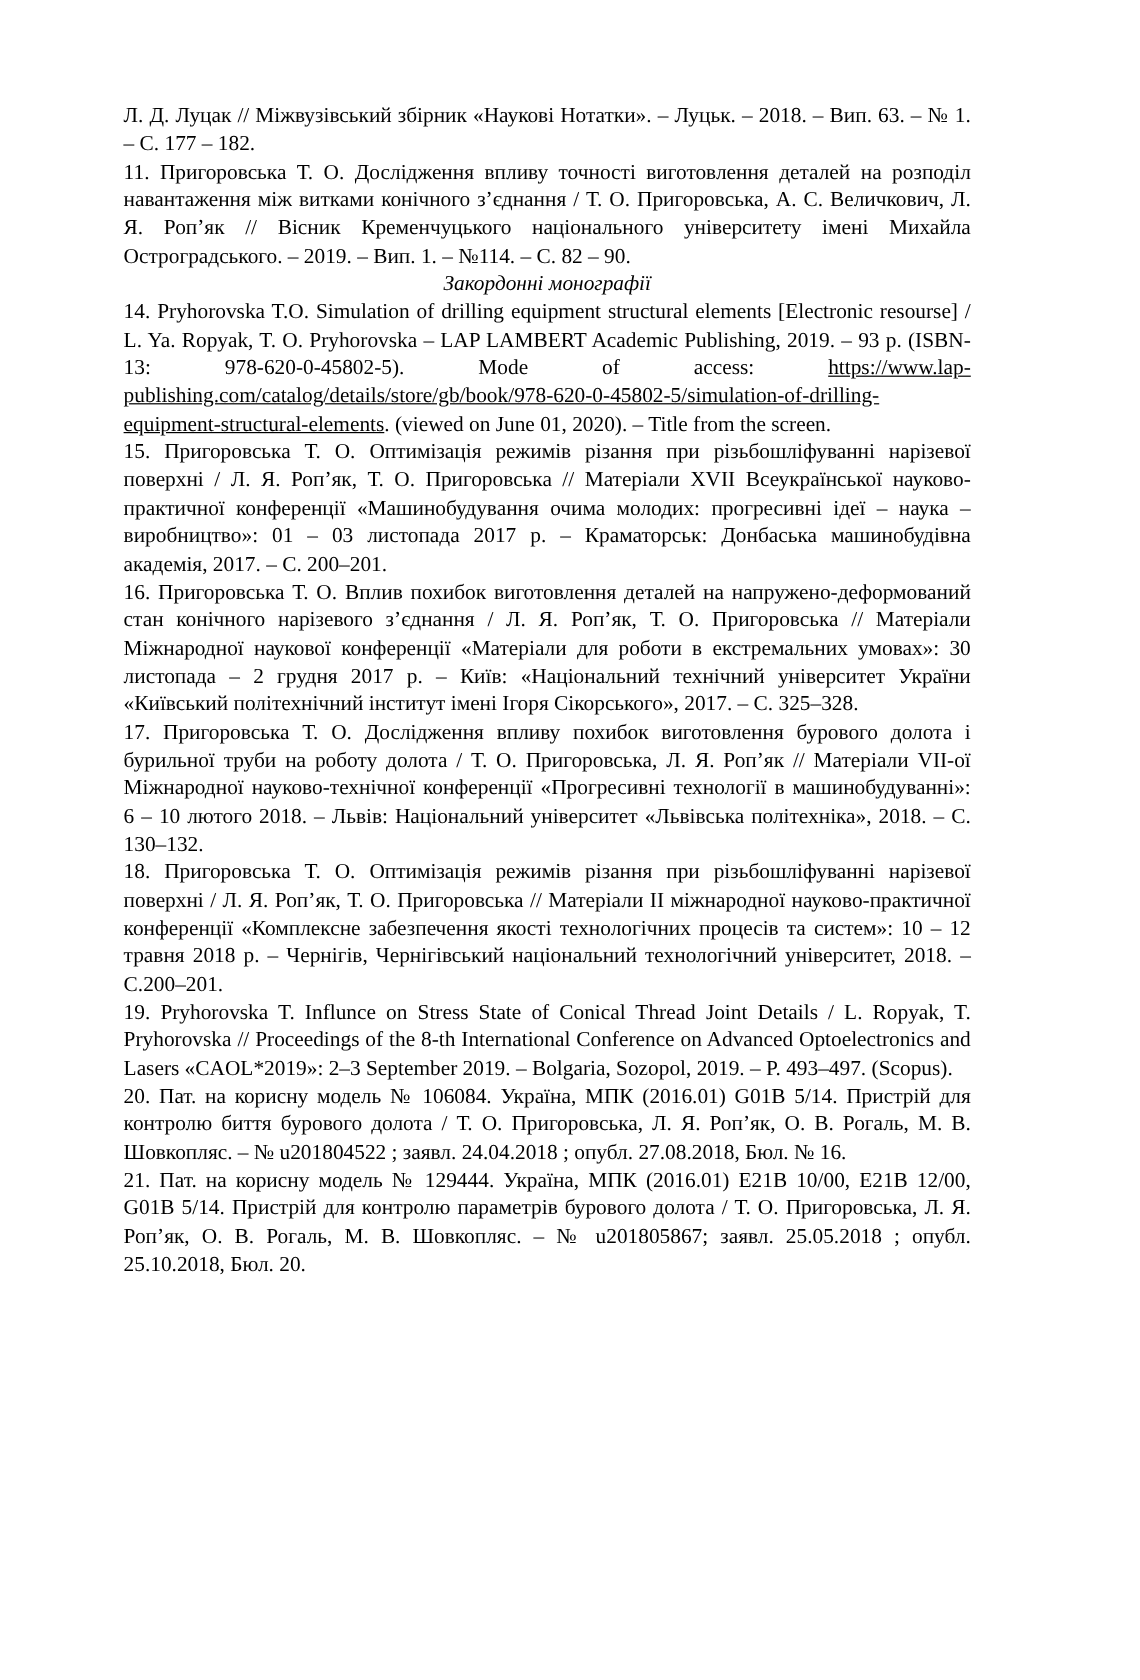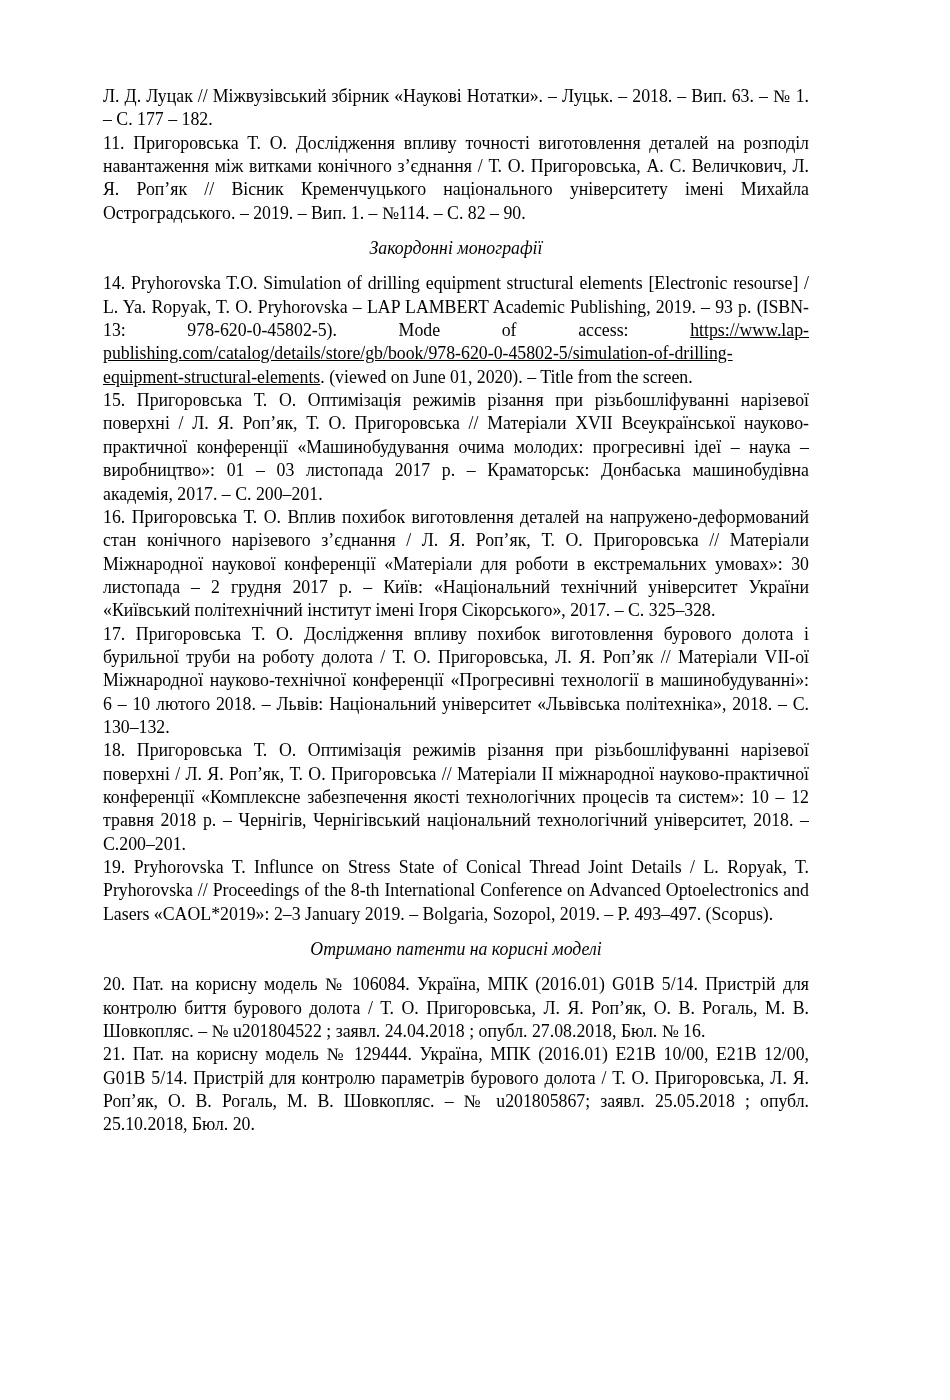--- a/index.html
+++ b/index.html
@@ -19,21 +19,21 @@
     line-height: 23.35px;
     color: #000000;
     overflow: hidden;
   }
   p.para {
     margin: 0;
     text-align: justify;
     text-justify: inter-word;
   }
   p.heading {
-    margin: 12px;
+    margin: 0;
     text-align: center;
     font-style: italic;
   }
   .link {
     text-decoration: underline;
     color: #000000;
     overflow-wrap: anywhere;
     cursor: pointer;
   }
 </style>
@@ -43,18 +43,17 @@
 <div class="page">
   <div>
       <p class="para"><span>Л. Д. Луцак // Міжвузівський збірник «Наукові Нотатки». – Луцьк. – 2018. – Вип. 63. – № 1. – С. 177 – 182.</span></p>
       <p class="para"><span>11. Пригоровська Т. О. Дослідження впливу точності виготовлення деталей на розподіл навантаження між витками конічного з’єднання / Т. О. Пригоровська, А. С. Величкович, Л. Я. Роп’як // Вісник Кременчуцького національного університету імені Михайла Остроградського. – 2019. – Вип. 1. – №114. – С. 82 – 90.</span></p>
       <p class="heading"><span>Закордонні монографії</span></p>
       <p class="para"><span>14. Pryhorovska T.O. Simulation of drilling equipment structural elements [Electronic resourse] / L. Ya. Ropyak, T. O. Pryhorovska – LAP LAMBERT Academic Publishing, 2019. – 93 p. (ISBN-13: 978-620-0-45802-5). Mode of access: </span><span class="link">https://www.lap-publishing.com/catalog/details/store/gb/book/978-620-0-45802-5/simulation-of-drilling-equipment-structural-elements</span><span>. (viewed on June 01, 2020). – Title from the screen.</span></p>
       <p class="para"><span>15. Пригоровська Т. О. Оптимізація режимів різання при різьбошліфуванні нарізевої поверхні / Л. Я. Роп’як, Т. О. Пригоровська // Матеріали XVII Всеукраїнської науково-практичної конференції «Машинобудування очима молодих: прогресивні ідеї – наука – виробництво»: 01 – 03 листопада 2017 р. – Краматорськ: Донбаська машинобудівна академія, 2017. – С. 200–201.</span></p>
       <p class="para"><span>16. Пригоровська Т. О. Вплив похибок виготовлення деталей на напружено-деформований стан конічного нарізевого з’єднання / Л. Я. Роп’як, Т. О. Пригоровська // Матеріали Міжнародної наукової конференції «Матеріали для роботи в екстремальних умовах»: 30 листопада – 2 грудня 2017 р. – Київ: «Національний технічний університет України «Київський політехнічний інститут імені Ігоря Сікорського», 2017. – С. 325–328.</span></p>
       <p class="para"><span>17. Пригоровська Т. О. Дослідження впливу похибок виготовлення бурового долота і бурильної труби на роботу долота / Т. О. Пригоровська, Л. Я. Роп’як // Матеріали VII-ої Міжнародної науково-технічної конференції «Прогресивні технології в машинобудуванні»: 6 – 10 лютого 2018. – Львів: Національний університет «Львівська політехніка», 2018. – С. 130–132.</span></p>
       <p class="para"><span>18. Пригоровська Т. О. Оптимізація режимів різання при різьбошліфуванні нарізевої поверхні / Л. Я. Роп’як, Т. О. Пригоровська // Матеріали ІІ міжнародної науково-практичної конференції «Комплексне забезпечення якості технологічних процесів та систем»: 10 – 12 травня 2018 р. – Чернігів, Чернігівський національний технологічний університет, 2018. – С.200–201.</span></p>
-      <p class="para"><span>19. Pryhorovska T. Influnce on Stress State of Conical Thread Joint Details / L. Ropyak, T. Pryhorovska // Proceedings of the 8-th International Conference on Advanced Optoelectronics and Lasers «CAOL*2019»: 2–3 January 2019. – Bolgaria, Sozopol, 2019. – P. 493–497. (Scopus).</span></p>
-      <p class="heading"><span>Отримано патенти на корисні моделі</span></p>
+      <p class="para"><span>19. Pryhorovska T. Influnce on Stress State of Conical Thread Joint Details / L. Ropyak, T. Pryhorovska // Proceedings of the 8-th International Conference on Advanced Optoelectronics and Lasers «CAOL*2019»: 2–3 September 2019. – Bolgaria, Sozopol, 2019. – P. 493–497. (Scopus).</span></p>
       <p class="para"><span>20. Пат. на корисну модель № 106084. Україна, МПК (2016.01) G01B 5/14. Пристрій для контролю биття бурового долота / Т. О. Пригоровська, Л. Я. Роп’як, О. В. Рогаль, М. В. Шовкопляс. – № u201804522 ; заявл. 24.04.2018 ; опубл. 27.08.2018, Бюл. № 16.</span></p>
       <p class="para"><span>21. Пат. на корисну модель № 129444. Україна, МПК (2016.01) Е21В 10/00, Е21В 12/00, G01B 5/14. Пристрій для контролю параметрів бурового долота / Т. О. Пригоровська, Л. Я. Роп’як, О. В. Рогаль, М. В. Шовкопляс. – № u201805867; заявл. 25.05.2018 ; опубл. 25.10.2018, Бюл. 20.</span></p>
     </div>
 </div>
 
 </body></html>

